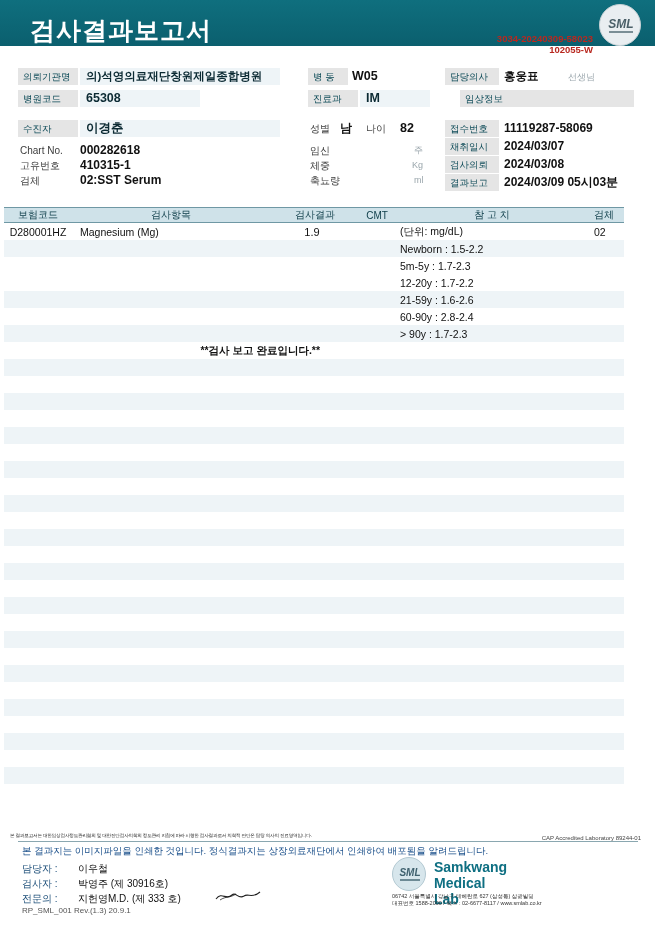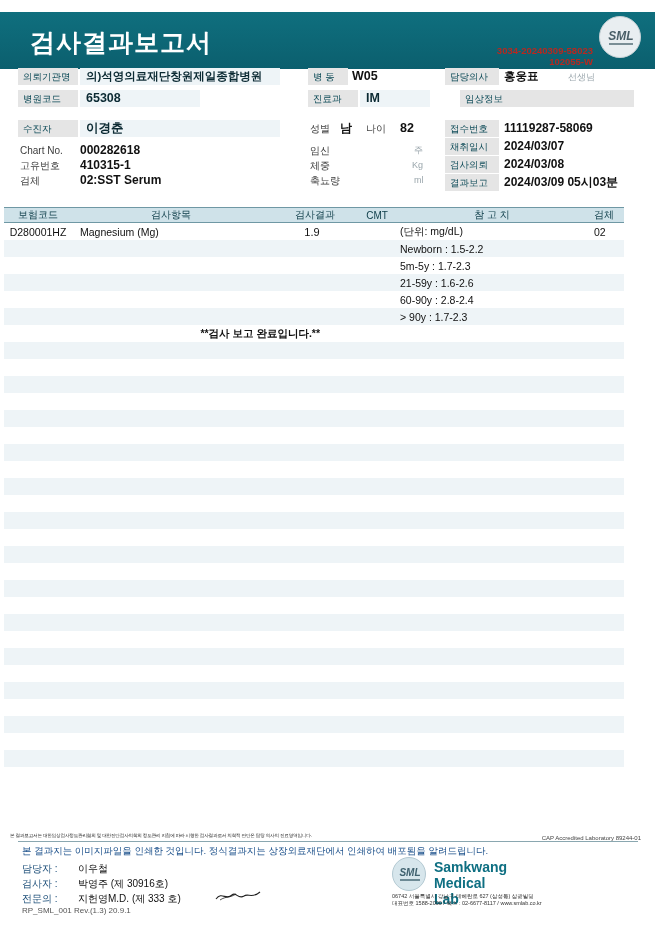--- a/index.html
+++ b/index.html
@@ -11,22 +11,22 @@
     width: 655px; height: 925px;
     position: relative;
     font-family: "Liberation Sans", sans-serif;
     font-size: 11px;
     color: #111;
     overflow: hidden;
   }
 
   
   .header {
-    position: absolute; left: 0; top: 12px;
-    width: 655px; height: 57px;
+    position: absolute; left: 0; top: 0;
+    width: 655px; height: 46px;
     background: #0d6a78;
     background: linear-gradient(180deg, #0f6f7e 0%, #0b5f6e 100%);
   }
   .header-title {
     position: absolute; left: 30px; top: 14px;
     color: #ffffff;
     font-size: 25px;
     font-weight: bold;
     letter-spacing: 1px;
   }
@@ -309,20 +309,28 @@
         <div class="c4"></div>
         <div class="c5">Newborn : 1.5-2.2</div>
         <div class="c6"></div>
       </div>
       <div class="trow">
         <div class="c1"></div>
         <div class="c2"></div>
         <div class="c3"></div>
         <div class="c4"></div>
         <div class="c5">5m-5y : 1.7-2.3</div>
+        <div class="c6"></div>
+      </div>
+      <div class="trow">
+        <div class="c1"></div>
+        <div class="c2"></div>
+        <div class="c3"></div>
+        <div class="c4"></div>
+        <div class="c5">12-20y : 1.7-2.2</div>
         <div class="c6"></div>
       </div>
       <div class="trow alt">
         <div class="c1"></div>
         <div class="c2"></div>
         <div class="c3"></div>
         <div class="c4"></div>
         <div class="c5">21-59y : 1.6-2.6</div>
         <div class="c6"></div>
       </div>

